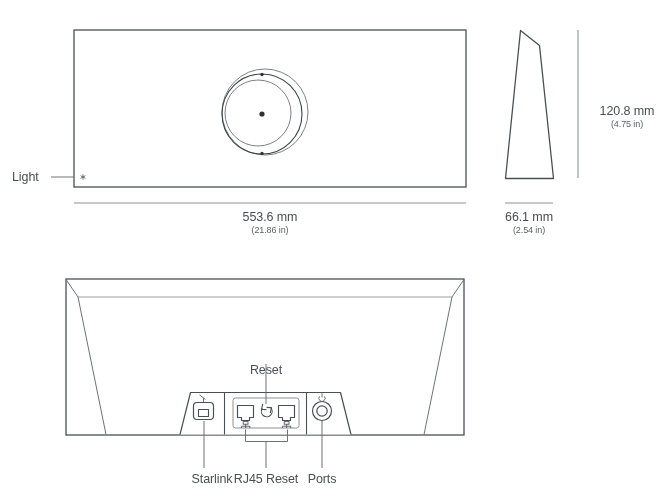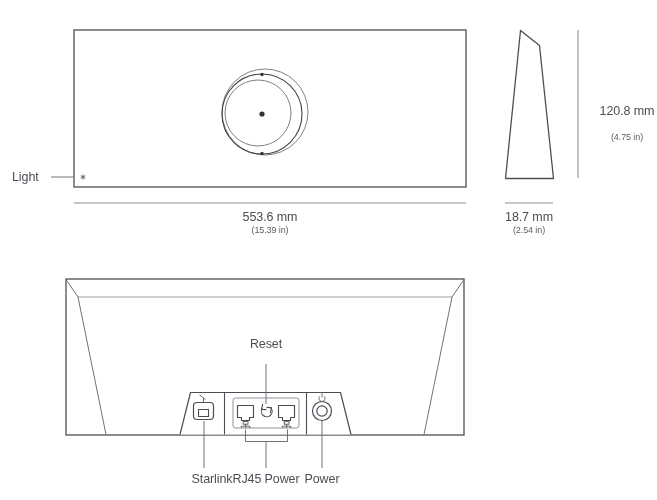--- a/index.html
+++ b/index.html
@@ -166,29 +166,29 @@
       <line x1="266" y1="441.5" x2="266" y2="468" stroke="#6e7277" stroke-width="1"></line>
 
       <line x1="322" y1="421" x2="322" y2="468" stroke="#6e7277" stroke-width="1"></line>
     </g>
 
   </svg>
 
   <div class="lbl part-lbl" style="left:12px; top:170px;">Light</div>
 
   <div class="lbl dim-main ctr" style="left:270px; top:210px;">553.6 mm</div>
-  <div class="lbl dim-sub ctr" style="left:270px; top:225px;">(15.39 in)</div>
+  <div class="lbl dim-sub ctr" style="left:270px; top:225px;">(21.86 in)</div>
 
-  <div class="lbl dim-main ctr" style="left:529px; top:210px;">18.7 mm</div>
+  <div class="lbl dim-main ctr" style="left:529px; top:210px;">66.1 mm</div>
   <div class="lbl dim-sub ctr" style="left:529px; top:225px;">(2.54 in)</div>
 
   <div class="lbl dim-main ctr" style="left:627px; top:104px;">120.8 mm</div>
-  <div class="lbl dim-sub ctr" style="left:627px; top:132px;">(4.75 in)</div>
+  <div class="lbl dim-sub ctr" style="left:627px; top:119px;">(4.75 in)</div>
 
-  <div class="lbl part-lbl ctr" style="left:266px; top:337px;">Reset</div>
+  <div class="lbl part-lbl ctr" style="left:266px; top:363px;">Reset</div>
 
   <div class="lbl part-lbl ctr" style="left:212px; top:472px;">Starlink</div>
 
-  <div class="lbl part-lbl ctr" style="left:266px; top:472px;">RJ45 Power</div>
+  <div class="lbl part-lbl ctr" style="left:266px; top:472px;">RJ45 Reset</div>
 
-  <div class="lbl part-lbl ctr" style="left:322px; top:472px;">Power</div>
+  <div class="lbl part-lbl ctr" style="left:322px; top:472px;">Ports</div>
 
 </div>
 
 </body></html>

